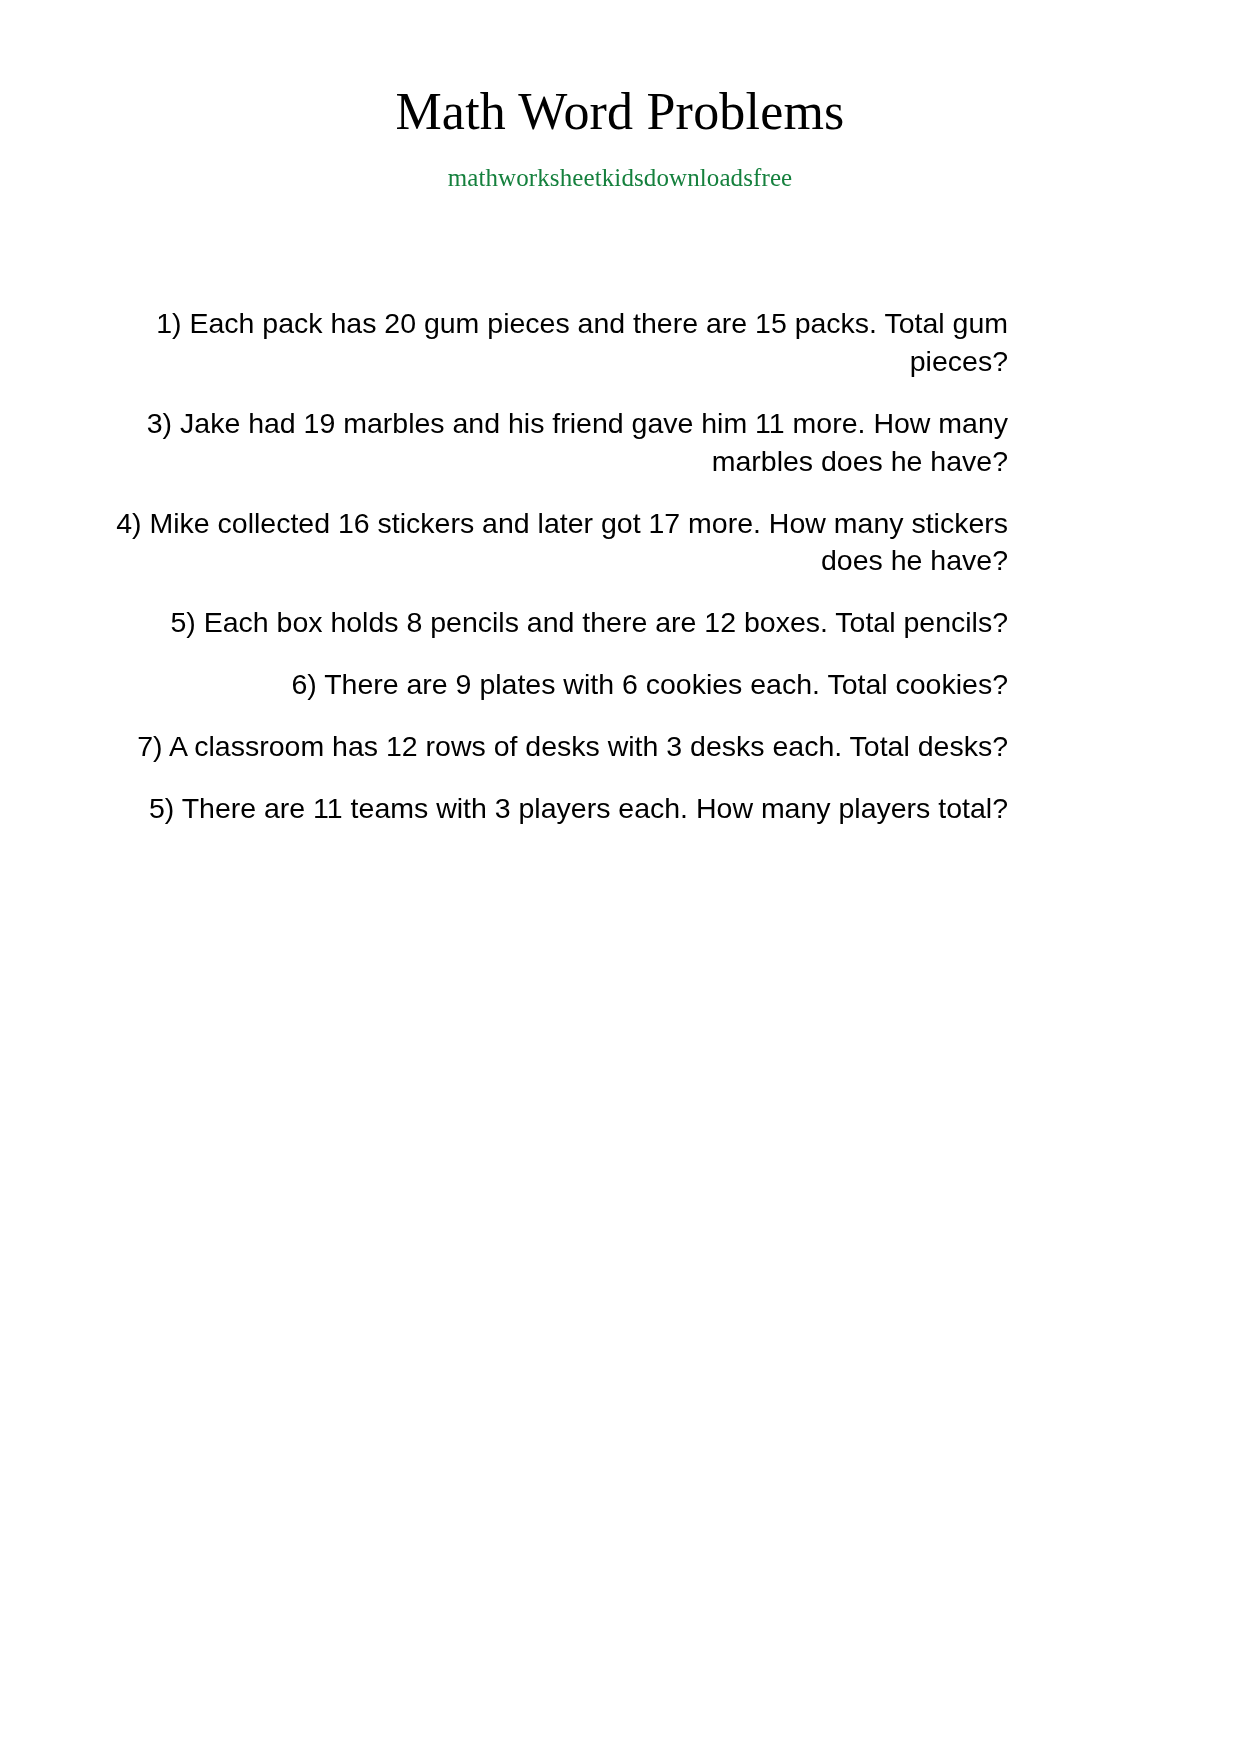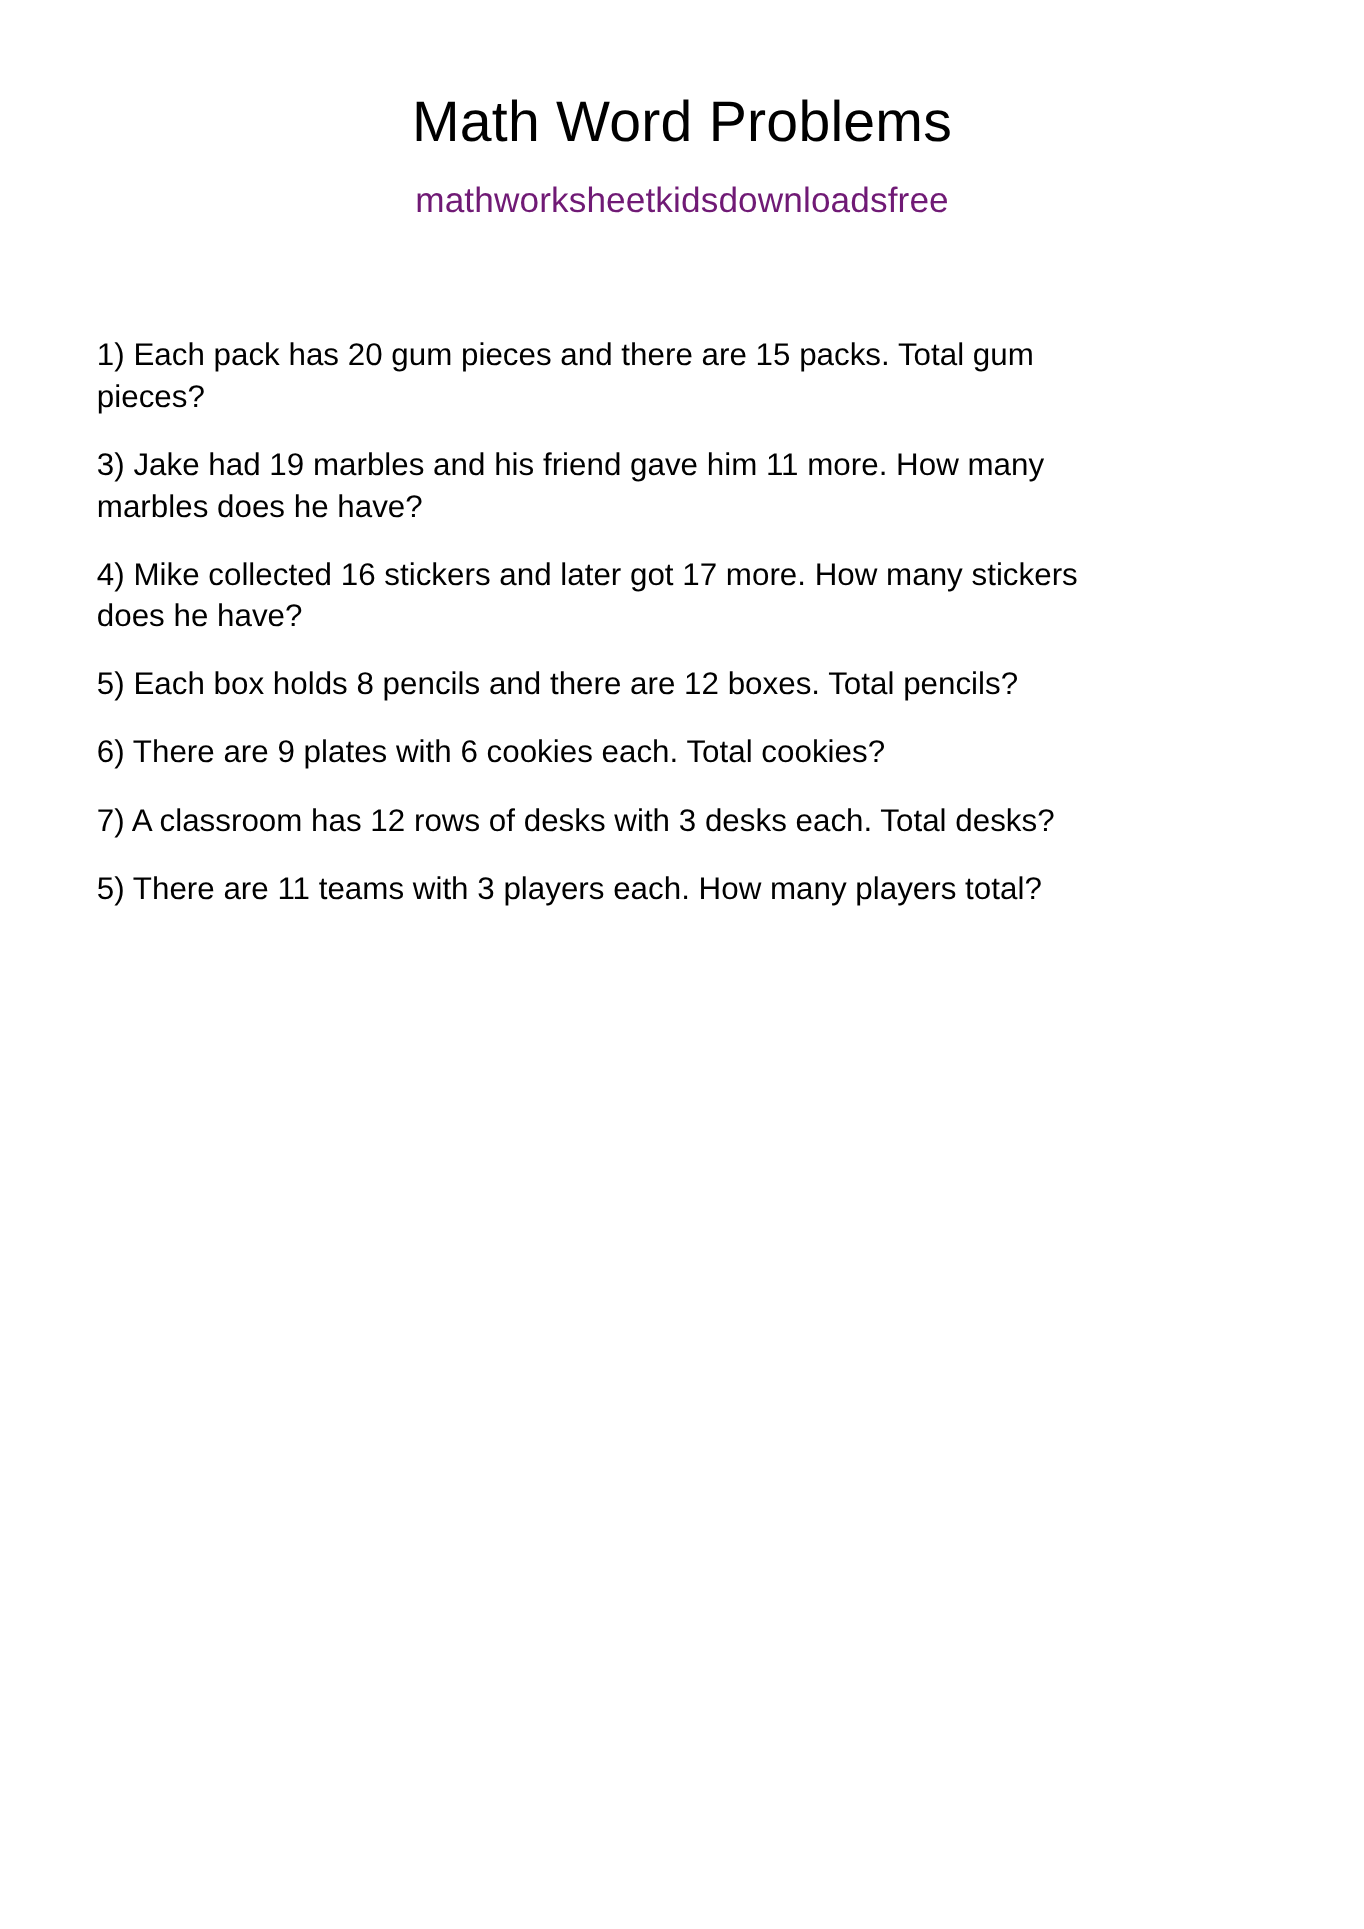--- a/index.html
+++ b/index.html
@@ -18,50 +18,52 @@
   .page {
     width: 1240px;
     height: 1754px;
     box-sizing: border-box;
     background: #ffffff;
     position: relative;
   }
   .header {
     padding-top: 82px;
     text-align: center;
+    font-family: Liberation Serif, serif;
   }
   .doc-title {
     font-size: 52px;
     font-weight: 400;
     line-height: 1.15;
     margin: 0;
     letter-spacing: 0.2px;
     color: #000000;
   }
   .doc-subtitle {
-    font-size: 32px;
+    font-size: 25px;
     font-weight: 400;
-    color: #701a75;
+    color: #15803d;
     margin: 22px 0 0 0;
     letter-spacing: 0.1px;
   }
   .problems {
     margin: 0;
     padding: 0;
     list-style: none;
     position: absolute;
     top: 305px;
     left: 88px;
     width: 920px;
   }
   .problem {
     font-size: 28.5px;
     line-height: 1.33;
     color: #000000;
     margin-bottom: 24px;
+    text-align: right;
   }
 </style>
 </head>
 <body>
 
 <div class="page">
 
   <div class="header">
     <h1 class="doc-title">Math Word Problems</h1>
     <div class="doc-subtitle">mathworksheetkidsdownloadsfree</div>

